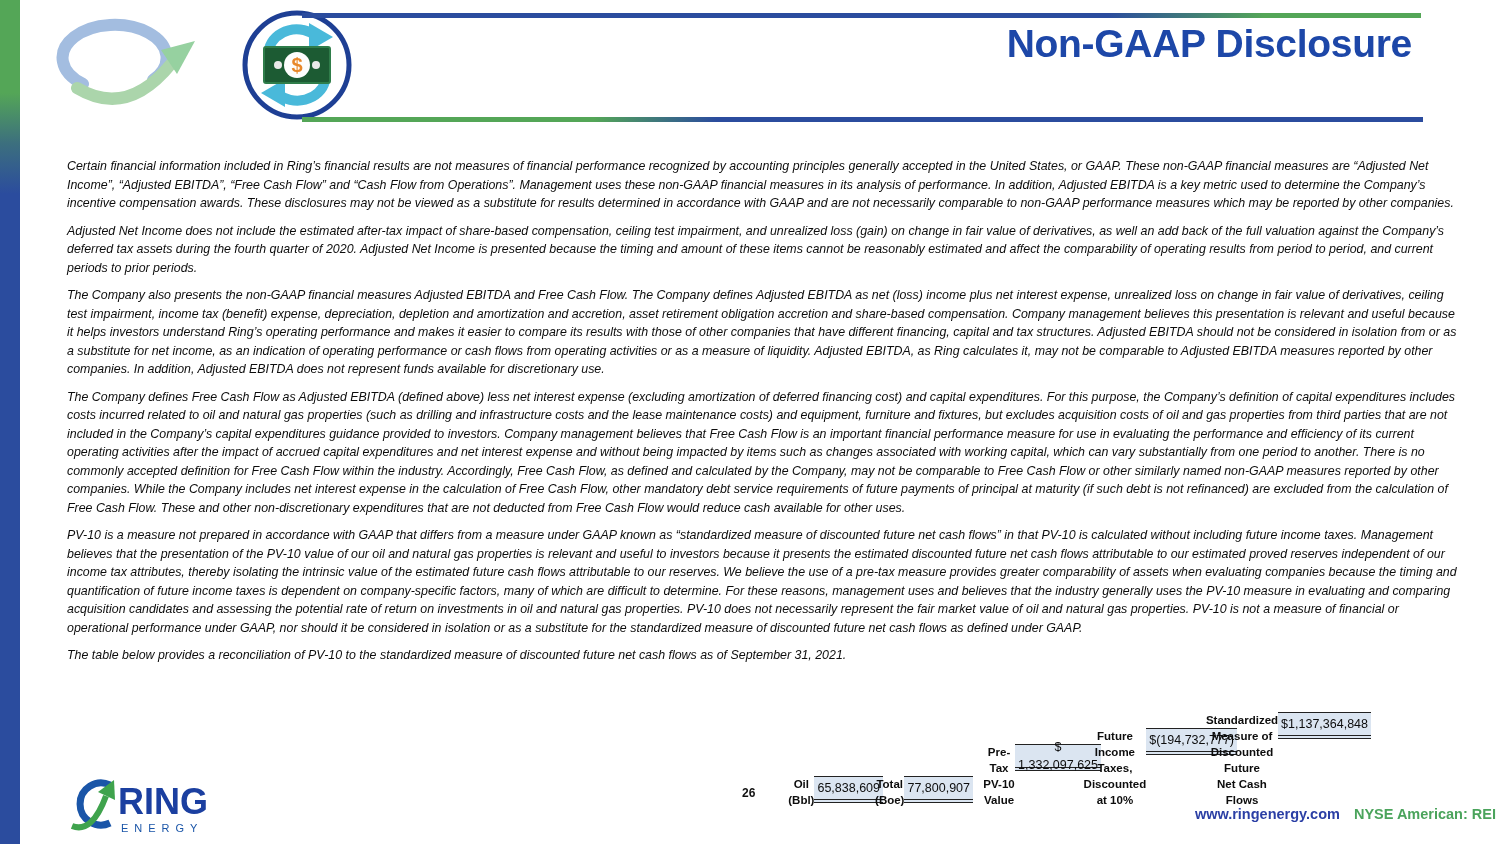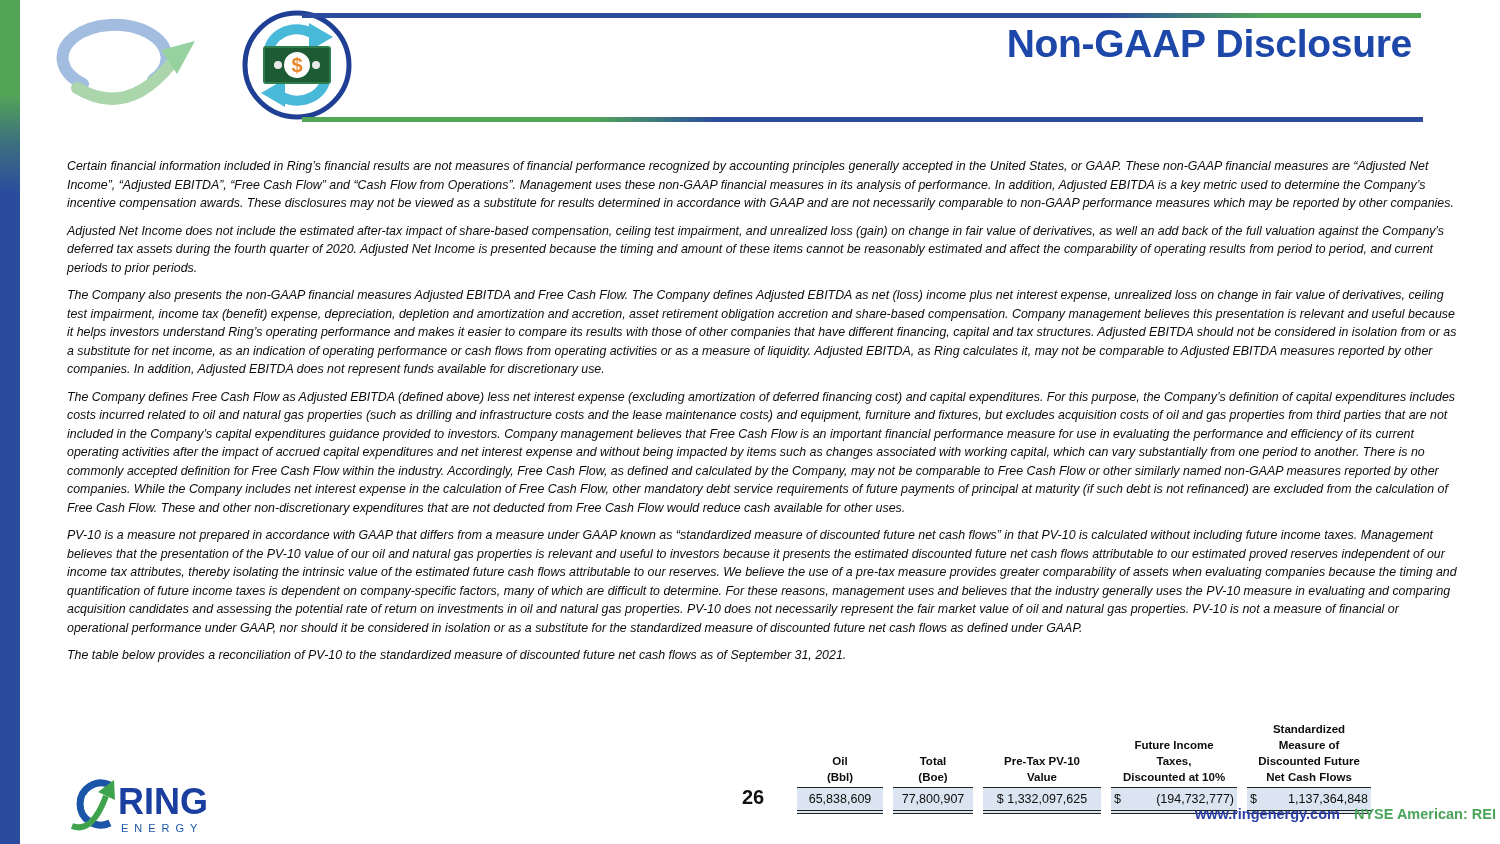--- a/index.html
+++ b/index.html
@@ -29,28 +29,28 @@
     position:absolute; right:88px; top:22px;
     font-size:39px; font-weight:bold; color:#1d47a8; letter-spacing:-0.3px;
   }
   .content {
     position:absolute; left:67px; top:157px; width:1395px;
     font-size:12.4px; line-height:18.5px; color:#0d0d0d;
   }
   .content p { margin:0 0 9px 0;font-style:italic; }
   .page-number {
     position:absolute; left:742px; top:786px;
-    font-size:20px; font-weight:bold; color:#111;
+    font-size:12px; font-weight:bold; color:#111;
   }
   
   .pv-table {
     position:absolute; left:797px; top:712px;
     display:flex; gap:10px; align-items:flex-end;
   }
-  .pv-col { display:flex; flex-direction:column; justify-content:flex-end;margin-top:9px; }
+  .pv-col { display:flex; flex-direction:row; justify-content:flex-end; }
   .pv-hdr {
     display:flex; flex-direction:column; justify-content:flex-end;
     text-align:center; font-weight:bold; font-size:11.5px; line-height:16px;
     padding-bottom:2px;
   }
   .pv-val {
     border-top:1.5px solid #222;
     border-bottom:4px double #222;
     background:#dbe5f1;
     font-size:12.5px; line-height:18px; height:27px;

